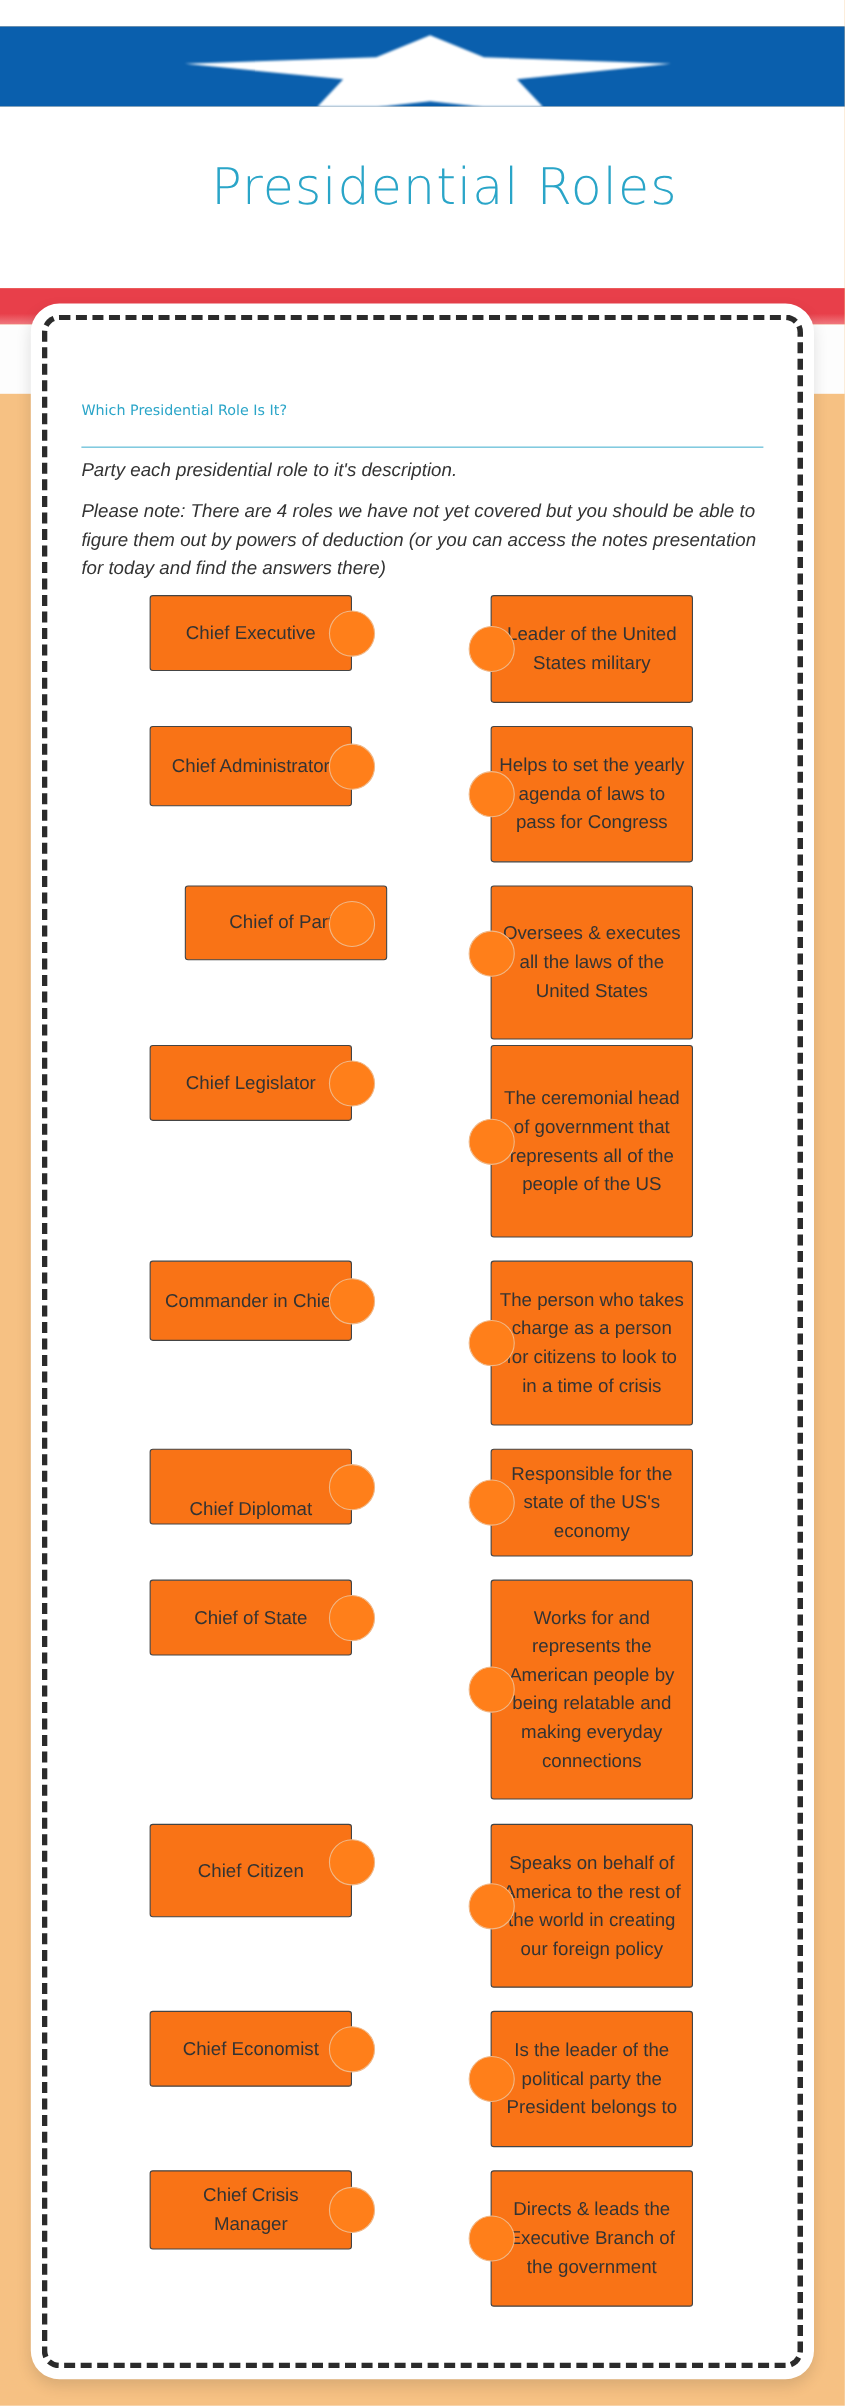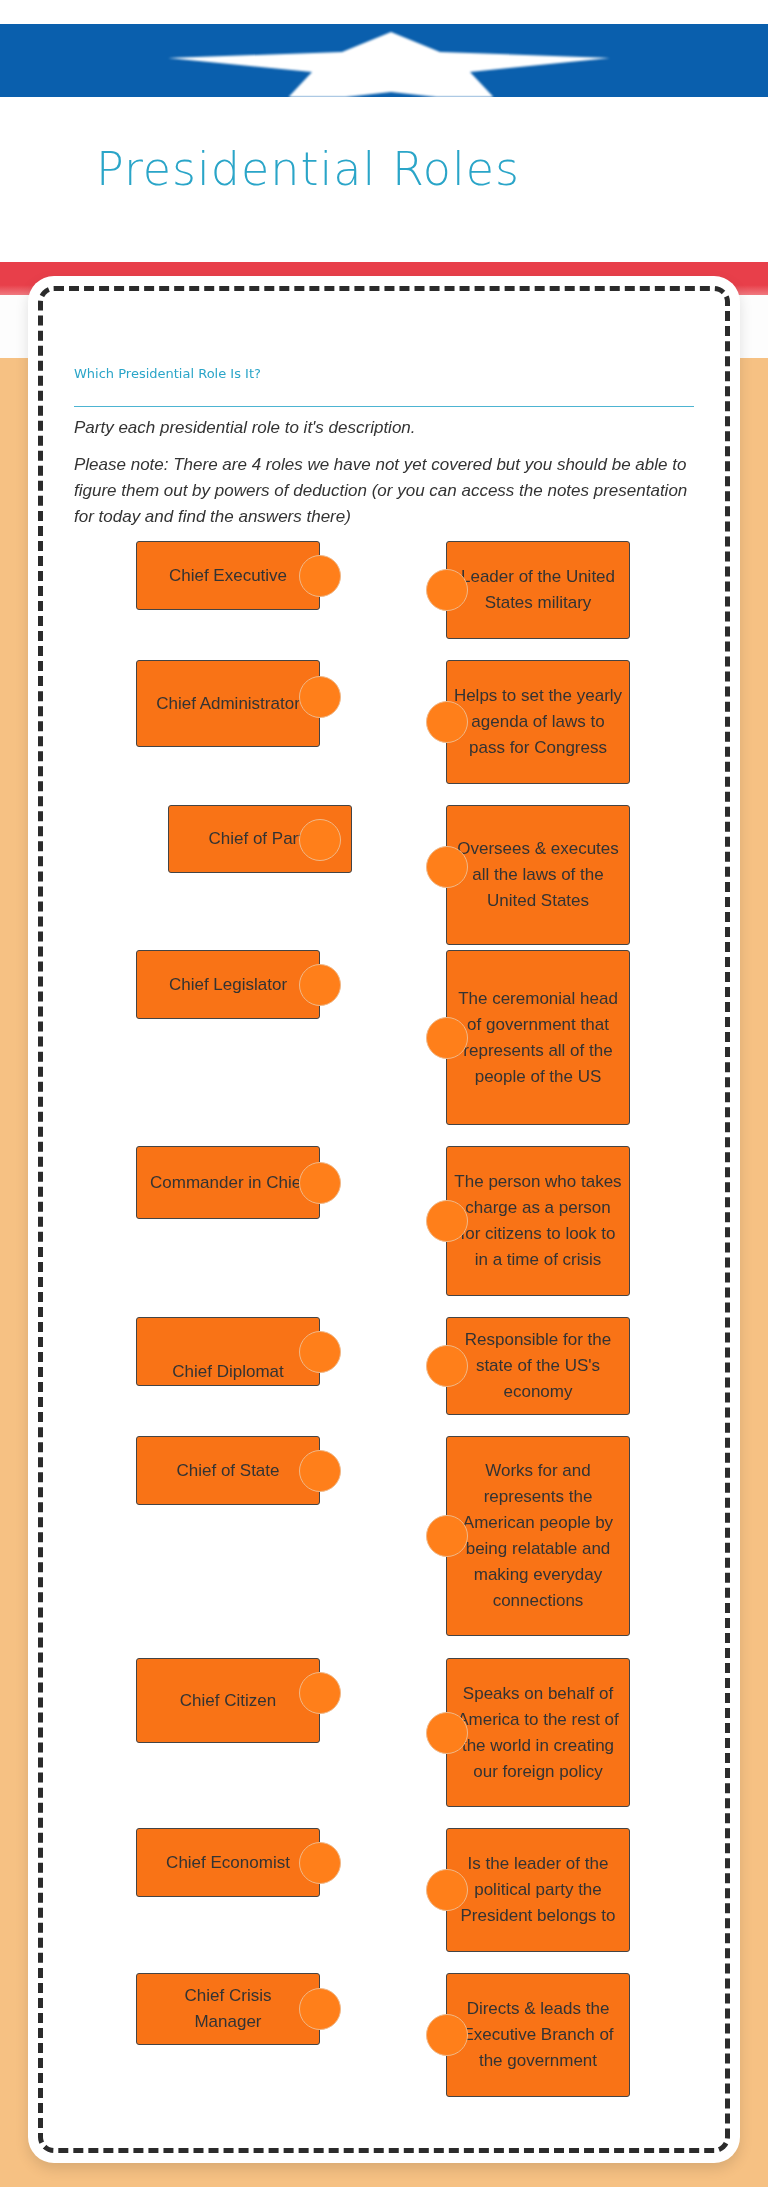--- a/index.html
+++ b/index.html
@@ -6,21 +6,21 @@
   body {
     width:768px; height:2187px; position:relative; overflow:hidden;
     background:#f6c183;
     font-family:"Liberation Sans", sans-serif;
   }
   .top-white { position:absolute; left:0; top:0; width:768px; height:24px; background:#ffffff; }
   .blue-band { position:absolute; left:0; top:24px; width:768px; height:73px; background:#0a5fad; overflow:hidden; }
   .blue-band svg { position:absolute; left:0; top:0; filter:blur(1.2px); }
   .title-area { position:absolute; left:0; top:97px; width:768px; height:165px; background:#ffffff; }
   .page-title {
-    position:absolute; left:0; width:616px; top:45px; text-align:center;
+    position:absolute; left:0; width:616px; top:45px; text-align:right;
     font-family:"DejaVu Sans", sans-serif; font-weight:300;
     font-size:46px; color:#2aa5c8; letter-spacing:1px;
   }
   .red-band { position:absolute; left:0; top:262px; width:768px; height:33px;
     background:linear-gradient(#e83f4a 0%, #e83f4a 70%, #f07a80 100%); }
   .white-band { position:absolute; left:0; top:295px; width:768px; height:63px; background:#fdfdfd; }
   .card {
     position:absolute; left:28px; top:276px; width:712px; height:1887px;
     background:#ffffff; border-radius:26px;
     box-shadow:0 6px 14px rgba(0,0,0,0.12);
@@ -78,21 +78,21 @@
 
 <div id="match-area">
     <div class="box left" style="top: 541px; height: 69px;">
       <span>Chief Executive</span>
     </div>
     <div class="box right" style="top: 541px; height: 98px;">
       <span>Leader of the United States military</span>
     </div>
     <div class="dot" style="left: 320px; top: 575.5px;"></div>
     <div class="dot" style="left: 447px; top: 590px;"></div>
-    <div class="box left" style="top: 660px; height: 87px;">
+    <div class="box left" style="top: 660px; height: 73px;">
       <span>Chief Administrator</span>
     </div>
     <div class="box right" style="top: 660px; height: 124px;">
       <span>Helps to set the yearly agenda of laws to pass for Congress</span>
     </div>
     <div class="dot" style="left: 320px; top: 696.5px;"></div>
     <div class="dot" style="left: 447px; top: 722px;"></div>
     <div class="box left" style="top: 805px; height: 68px; margin-left: 32px;">
       <span>Chief of Party</span>
     </div>

